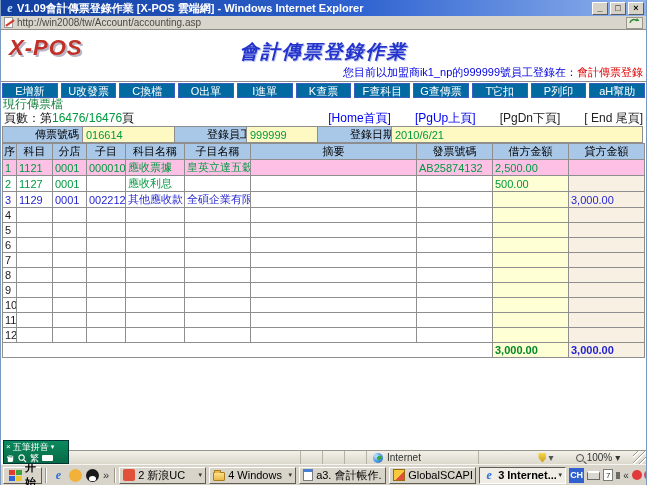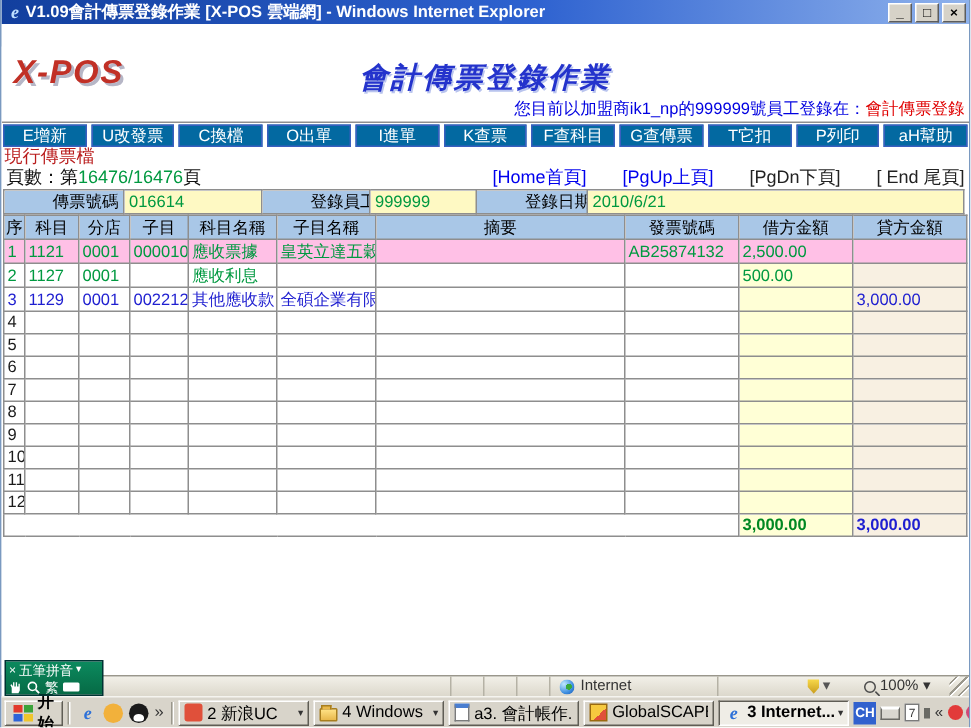--- a/index.html
+++ b/index.html
@@ -35,21 +35,21 @@
     font-family:"Liberation Serif","DejaVu Serif",serif; font-weight:bold; font-style:italic;
     font-size:19px; color:#2433CC; letter-spacing:2px; text-shadow:1px 1px 0 #b9c4ee; }
   .loginline { position:absolute; right:3px; bottom:1px; font-size:11px; white-space:nowrap; }
   .loginline .lp { color:#0000E0; }
   .loginline .lh { color:#E00000; }
 
   .toolbar { height:17px; display:flex; gap:3px; padding:1px; border-top:1px solid #8f8f8f; background:#fff; }
   .tbtn { flex:1; height:15px; background:#0369a1; border:1px solid #3A5FBF; color:#fff;
     font-size:11px; line-height:12px; text-align:center; padding:0; font-family:inherit; cursor:default; }
 
-  .filetitle { height:13px; line-height:13px; font-size:12px; color:#b91c1c; padding-left:2px; }
+  .filetitle { height:13px; line-height:13px; font-size:12px; color:#15803d; padding-left:2px; }
 
   .pagerrow { height:15px; display:flex; justify-content:space-between; padding:0 3px; font-size:12px; line-height:14px; color:#111; }
   .pageinfo .green { color:#009940; }
   .pagerlinks .plink { margin-left:24px; }
   .plink.link { color:#0000EE; }
   .plink.plain { color:#222; }
 
   table.vheader { width:640px; margin-left:1px; border-collapse:collapse; table-layout:fixed; }
   table.vheader td { border:1px solid #8e8e8e; height:16px; font-size:11px; padding:0 3px; white-space:nowrap; overflow:hidden; }
   table.vheader td.lbl { background:#A9C7E7; text-align:center; color:#000;padding-left:32px; }
@@ -142,20 +142,32 @@
   <div class="titlebar">
     <span class="ie-ico">e</span>
     <span class="wtitle">V1.09會計傳票登錄作業 [X-POS 雲端網] - Windows Internet Explorer</span>
     <span class="winbtns">
       <span class="wbtn">_</span>
       <span class="wbtn">□</span>
       <span class="wbtn">×</span>
     </span>
   </div>
 
+  <div class="addressbar">
+    <span class="page-ico">
+        <span class="slash"></span>
+      </span>
+    <span class="url">http://win2008/tw/Account/accounting.asp</span>
+    <span class="go-btn">
+      <svg width="11" height="9" viewBox="0 0 11 9">
+        <path d="M1 5 a4 4 0 0 1 7-2" fill="none" stroke="#2E8B2E" stroke-width="1.4"></path>
+        <path d="M8 0 l2.5 3 h-4 z" fill="#2E8B2E"></path>
+      </svg>
+    </span>
+  </div>
 
   <div class="content">
 
     <div class="pagehead">
       <div class="logo">X-POS</div>
       <div class="ptitle">會計傳票登錄作業</div>
       <div class="loginline">
         <span class="lp">您目前以加盟商ik1_np的999999號員工登錄在：</span><span class="lh">會計傳票登錄</span>
       </div>
     </div>

